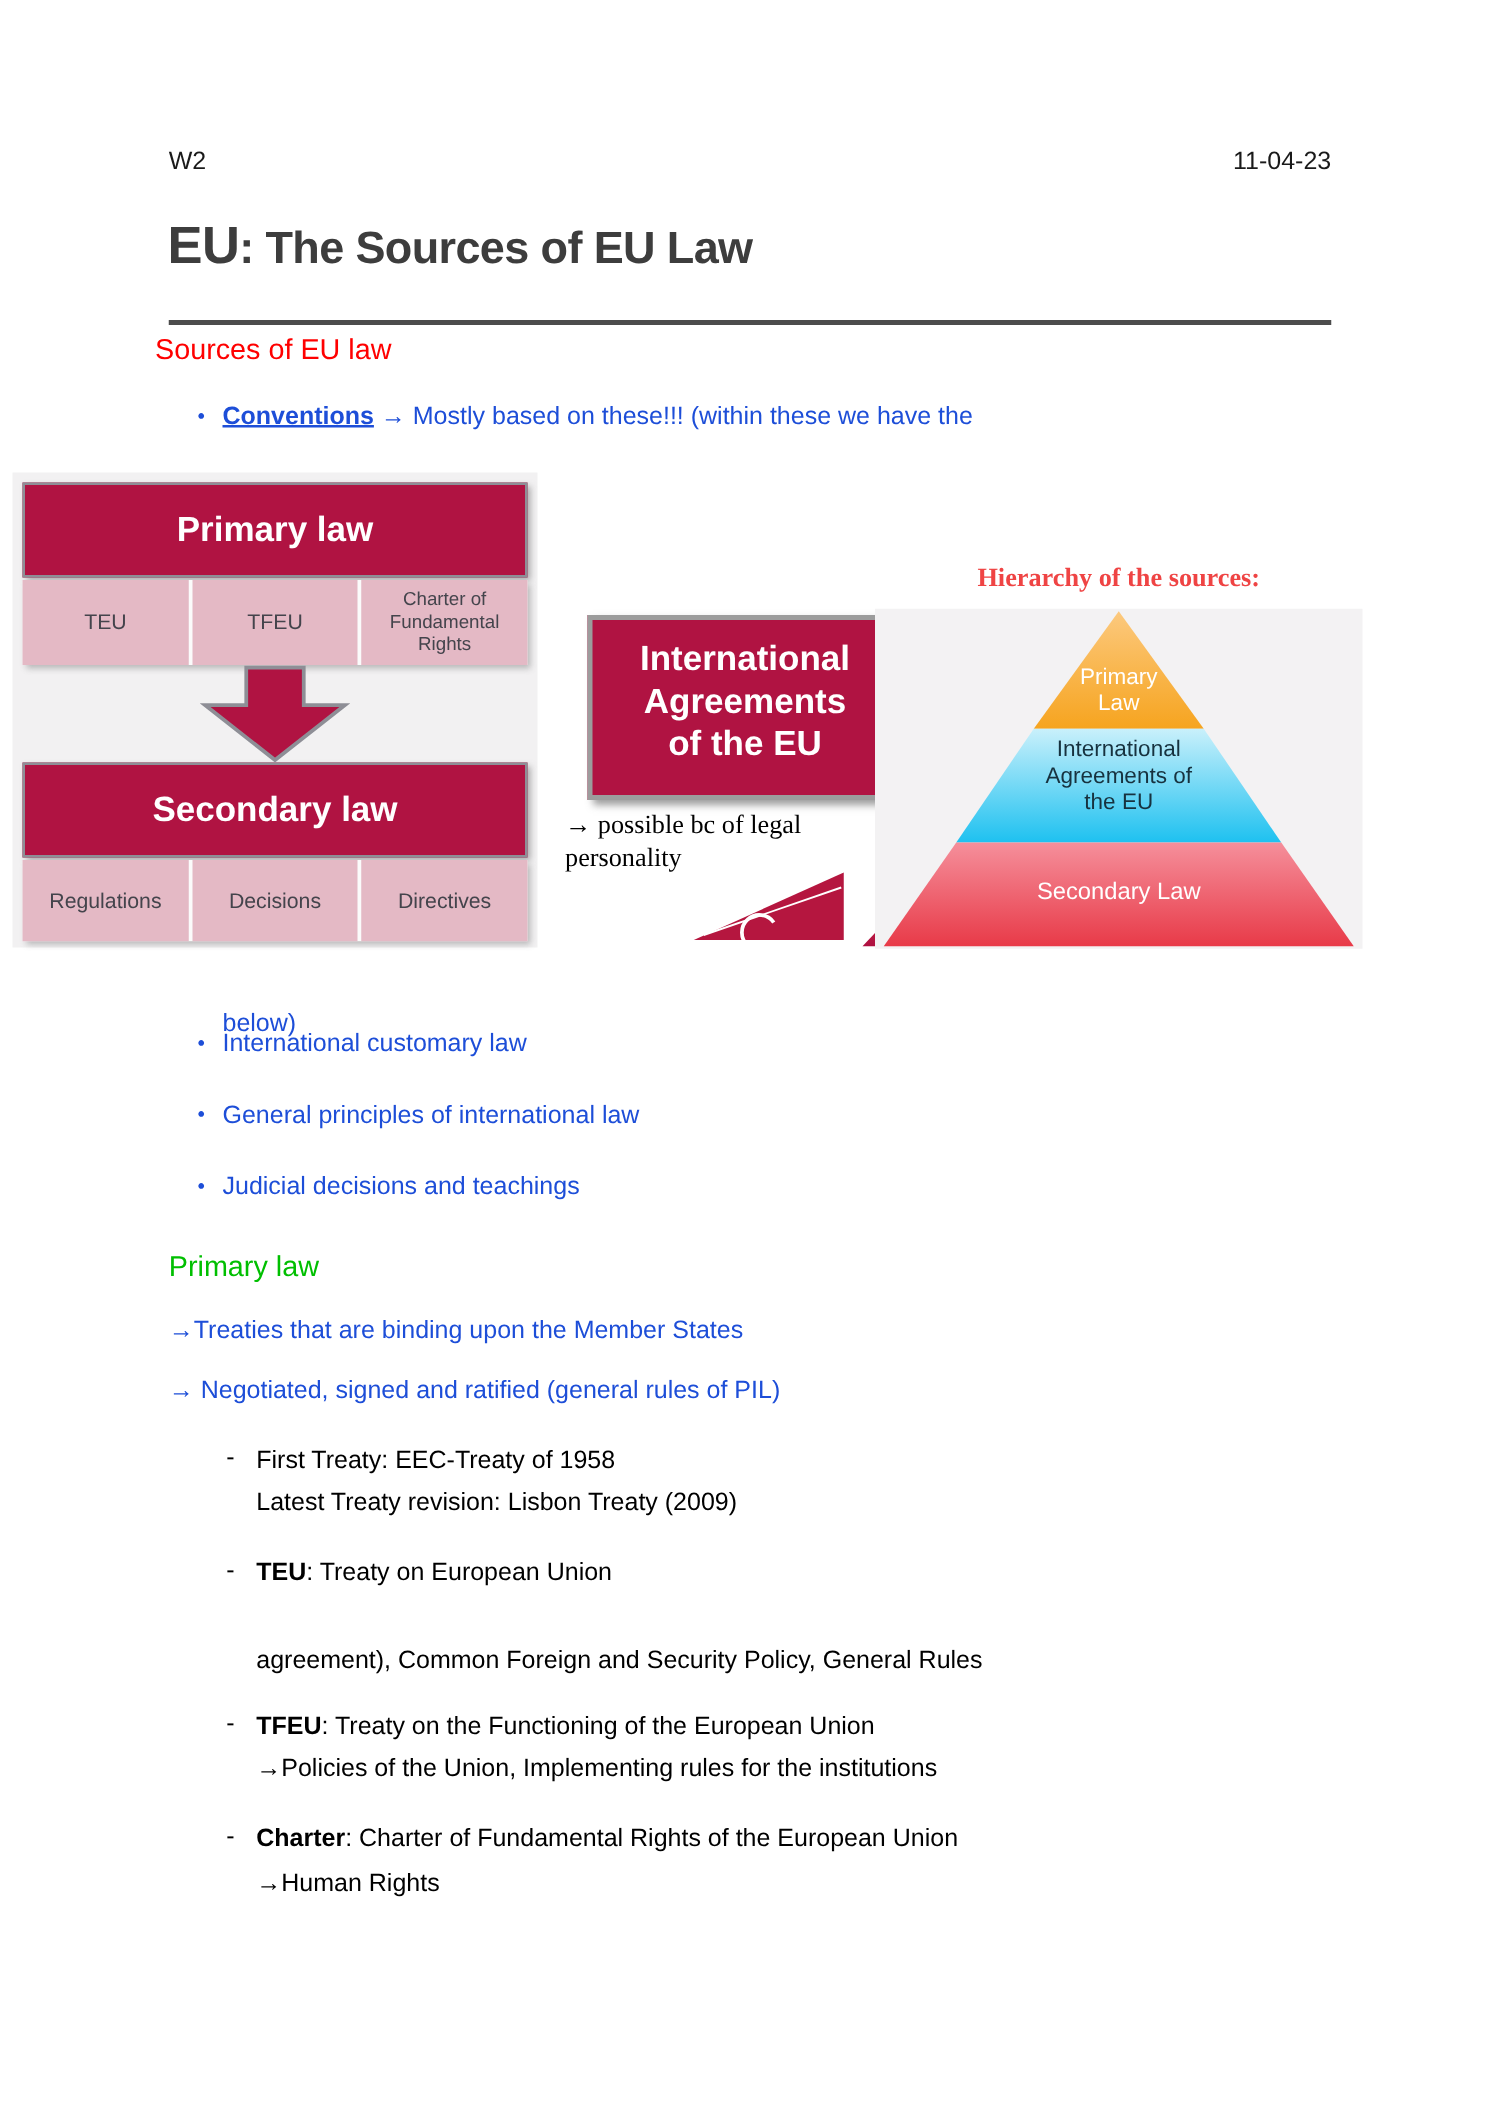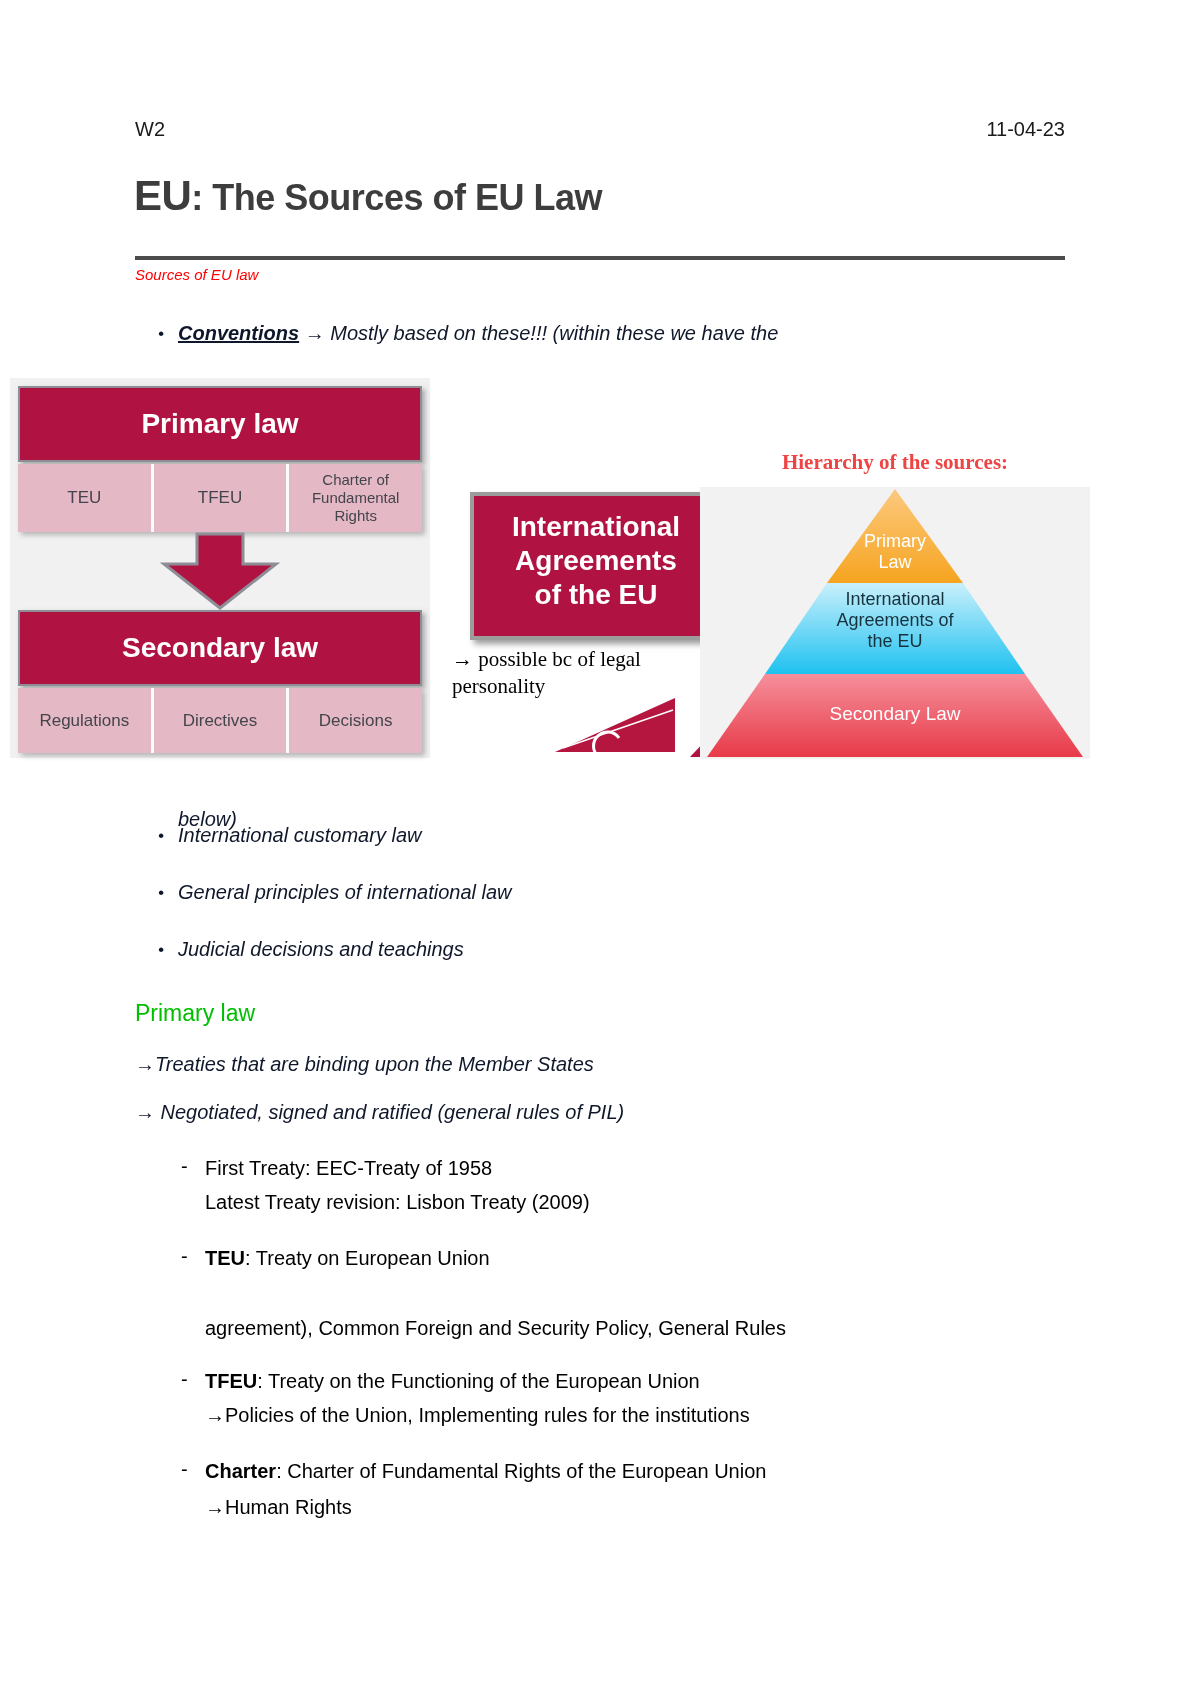--- a/index.html
+++ b/index.html
@@ -7,23 +7,23 @@
     --heading-red:#ff0000; --heading-green:#00bf00; --title-gray:#3d3d3d;
     --cell-text:#44444c;
   }
   *{margin:0;padding:0;box-sizing:border-box}
   body{background:#ffffff;font-family:"Liberation Sans","DejaVu Sans",sans-serif;}
   .page{position:relative;width:1200px;height:1528px;background:#ffffff;overflow:hidden;color:#000;}
   .hdr{position:absolute;top:118px;left:135px;width:930px;display:flex;justify-content:space-between;font-size:20px;color:#1a1a1a;}
   .title{position:absolute;top:172px;left:134px;font-size:36px;font-weight:bold;color:var(--title-gray);letter-spacing:-0.5px;}
   .title .eu{font-size:42px;}
   .rule{position:absolute;top:256px;left:135px;width:930px;height:4px;background:#4c4c4c;}
-  .h-red{position:absolute;top:266px;left:135px;font-size:15px;font-weight:normal;color:var(--heading-red);font-style:italic;}
+  .h-red{position:absolute;top:266px;left:124px;font-size:23px;font-weight:normal;color:var(--heading-red);}
   .h-green{position:absolute;top:1000px;left:135px;font-size:23px;font-weight:normal;color:var(--heading-green);}
-  .para{position:absolute;left:135px;font-size:20px;line-height:26px;color:#0f172a;font-style:italic;}
+  .para{position:absolute;left:135px;font-size:20px;line-height:26px;color:#1d4ed8;}
   .blt{display:inline-block;width:20px;font-size:17px;vertical-align:1px;}
   .bold{font-weight:bold;}
   .ul{text-decoration:underline;}
   .pre{white-space:pre-wrap;}
   .dash{position:absolute;left:181px;font-size:20px;}
   .itxt{position:absolute;left:205px;font-size:20px;line-height:26px;}
 
   
   .lpanel{position:absolute;left:10px;top:378px;width:420px;height:380px;background:var(--panel-gray);padding:8px;}
   .lhead{height:76px;background:var(--crimson);border:2px solid #8e8e96;color:#fff;font-weight:bold;font-size:28px;text-align:center;line-height:72px;box-shadow:3px 3px 5px rgba(110,110,110,.55);}
@@ -78,22 +78,22 @@
       <div class="lcell small">Charter of Fundamental Rights</div>
     </div>
     <div class="arrowwrap">
       <svg width="120" height="78" viewBox="0 0 120 78">
         <polygon points="37,2 83,2 83,32 116,32 60,76 4,32 37,32" style="fill:var(--crimson);stroke:#8e8e96;stroke-width:3;"></polygon>
       </svg>
     </div>
     <div class="lhead">Secondary law</div>
     <div class="lrow lrow2">
       <div class="lcell">Regulations</div>
+      <div class="lcell">Decisions</div>
       <div class="lcell">Directives</div>
-      <div class="lcell">Decisions</div>
     </div>
   </div>
 
   <div class="midbox">
     <div class="inner">International Agreements of the EU</div>
   </div>
   <div class="midnote">→ possible bc of legal personality</div>
 
   <svg class="swoosh" width="200" height="68" viewBox="0 0 200 68">
     <defs>

